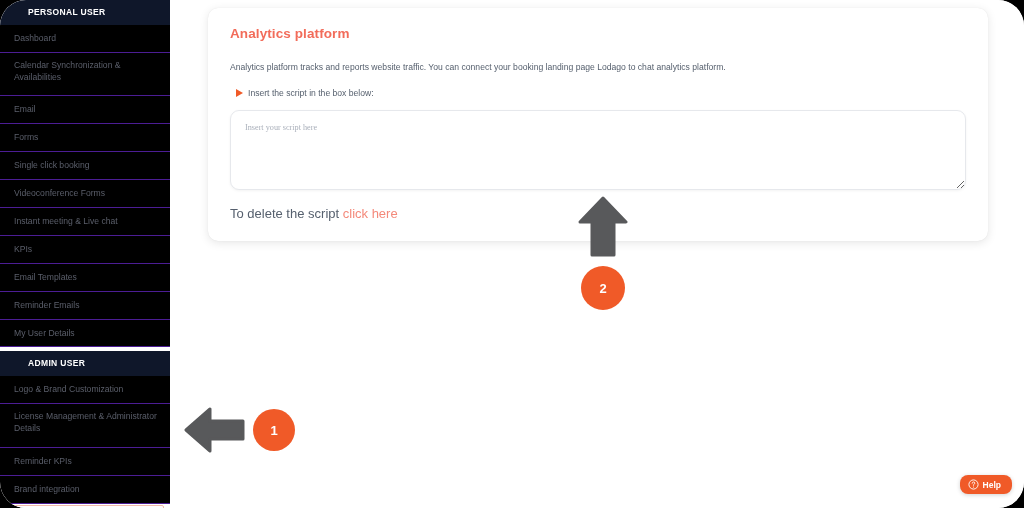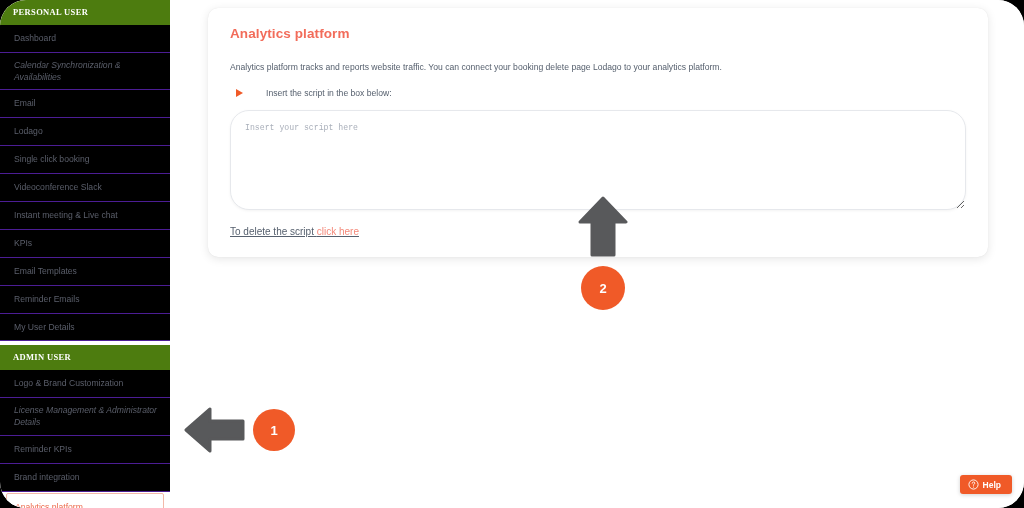--- a/index.html
+++ b/index.html
@@ -28,50 +28,48 @@
     position: absolute;
     left: 0;
     top: 0;
     width: 170px;
     height: 508px;
     background: #ffffff;
     overflow: hidden;
   }
 
   .side-section {
-    background: #4d7c0f;
+    background: #0f172a;
     color: #ffffff;
     font-size: 8.5px;
     font-weight: bold;
     letter-spacing: 0.35px;
-    padding: 7px 0 7px 13px;
+    padding: 7px 0 7px 28px;
     box-sizing: border-box;
     line-height: 1.25;
     min-height: 22px;
-    font-family: Liberation Serif, serif;
   }
 
   .side-item {
     background: #000000;
     color: #5b5f6b;
     font-size: 8.6px;
     padding: 7px 10px 7px 14px;
     box-sizing: border-box;
     border-bottom: 1px solid #4c1d95;
     line-height: 1.5;
     min-height: 22px;
     display: flex;
     align-items: center;
   }
 
   .side-item.two-line {
     line-height: 1.45;
     padding-top: 6px;
-    padding-bottom: 6px;
-    font-style: italic;
+    padding-bottom: 12px;
   }
 
   .side-item.selected {
     color: #ED6A4C;
     border: 1px solid #F3B9A9;
     border-radius: 2px;
     margin: 1px 6px;
     padding-left: 8px;
     background: #ffffff;
   }
@@ -116,61 +114,60 @@
     color: #56606e;
     font-size: 8.6px;
     margin: 20px 0 0 0;
     line-height: 1.4;
   }
 
   #instruction-row {
     display: flex;
     align-items: center;
     margin: 15px 0 0 6px;
-    gap: 23px;
+    gap: 5px;
   }
 
   .tri-bullet {
     width: 0;
     height: 0;
     border-left: 7px solid #F05A28;
     border-top: 4.5px solid transparent;
     border-bottom: 4.5px solid transparent;
     flex: none;
   }
 
   #instruction-text {
     color: #56606e;
     font-size: 8.6px;
   }
 
   #script-box {
     display: block;
     width: 100%;
-    height: 100px;
+    height: 80px;
     margin-top: 12px;
     box-sizing: border-box;
     border: 1px solid #e6e8ec;
-    border-radius: 19px;
+    border-radius: 9px;
     background: #ffffff;
     padding: 12px 14px;
-    font-family: Liberation Mono, monospace;
+    font-family: Liberation Serif, serif;
     font-size: 8.2px;
     color: #6b7280;
     resize: vertical;
     outline: none;
     box-shadow: 0 1px 3px rgba(0,0,0,0.05);
   }
   #script-box::placeholder { color: #a9afba; }
 
   #delete-row {
     margin-top: 16px;
-    font-size: 10px;
+    font-size: 13px;
     color: #56606e;
-    text-decoration: underline;
   }
 
   #delete-link {
     color: #F4897A;
     cursor: pointer;
   }
 
   
   .badge {
     position: absolute;
@@ -203,21 +200,21 @@
     width: 58px; height: 62px;
   }
 
   
   #help-button {
     position: absolute;
     right: 12px;
     bottom: 14px;
     background: #F05A28;
     color: #ffffff;
-    border-radius: 3px;
+    border-radius: 8px;
     height: 19px;
     padding: 0 11px 0 8px;
     display: flex;
     align-items: center;
     gap: 4px;
     font-size: 8.5px;
     font-weight: bold;
     cursor: pointer;
     box-shadow: 0 1px 4px rgba(0,0,0,0.18);
   }
@@ -226,44 +223,44 @@
 </head>
 <body>
 
 <div id="window">
 
   <nav id="sidebar">
       <div class="side-section">PERSONAL USER</div>
       <div class="side-item">Dashboard</div>
       <div class="side-item two-line">Calendar Synchronization &amp; Availabilities</div>
       <div class="side-item">Email</div>
-      <div class="side-item">Lodago</div>
+      <div class="side-item">Forms</div>
       <div class="side-item">Single click booking</div>
-      <div class="side-item">Videoconference Slack</div>
+      <div class="side-item">Videoconference Forms</div>
       <div class="side-item">Instant meeting &amp; Live chat</div>
       <div class="side-item">KPIs</div>
       <div class="side-item">Email Templates</div>
       <div class="side-item">Reminder Emails</div>
       <div class="side-item">My User Details</div>
       <div class="side-gap"></div>
       <div class="side-section">ADMIN USER</div>
       <div class="side-item">Logo &amp; Brand Customization</div>
       <div class="side-item two-line">License Management &amp; Administrator Details</div>
       <div class="side-item">Reminder KPIs</div>
       <div class="side-item">Brand integration</div>
       <div class="side-item selected">Analytics platform</div>
     </nav>
 
   <div id="main">
 
     <section id="card">
 
       <h1 id="card-title">Analytics platform</h1>
 
-      <p id="card-desc">Analytics platform tracks and reports website traffic. You can connect your booking delete page Lodago to your analytics platform.</p>
+      <p id="card-desc">Analytics platform tracks and reports website traffic. You can connect your booking landing page Lodago to chat analytics platform.</p>
 
       <div id="instruction-row">
         <span class="tri-bullet"></span>
         <span id="instruction-text">Insert the script in the box below:</span>
       </div>
 
       <textarea id="script-box" placeholder="Insert your script here" style=""></textarea>
 
       <div id="delete-row">
         <span>To delete the script</span>

